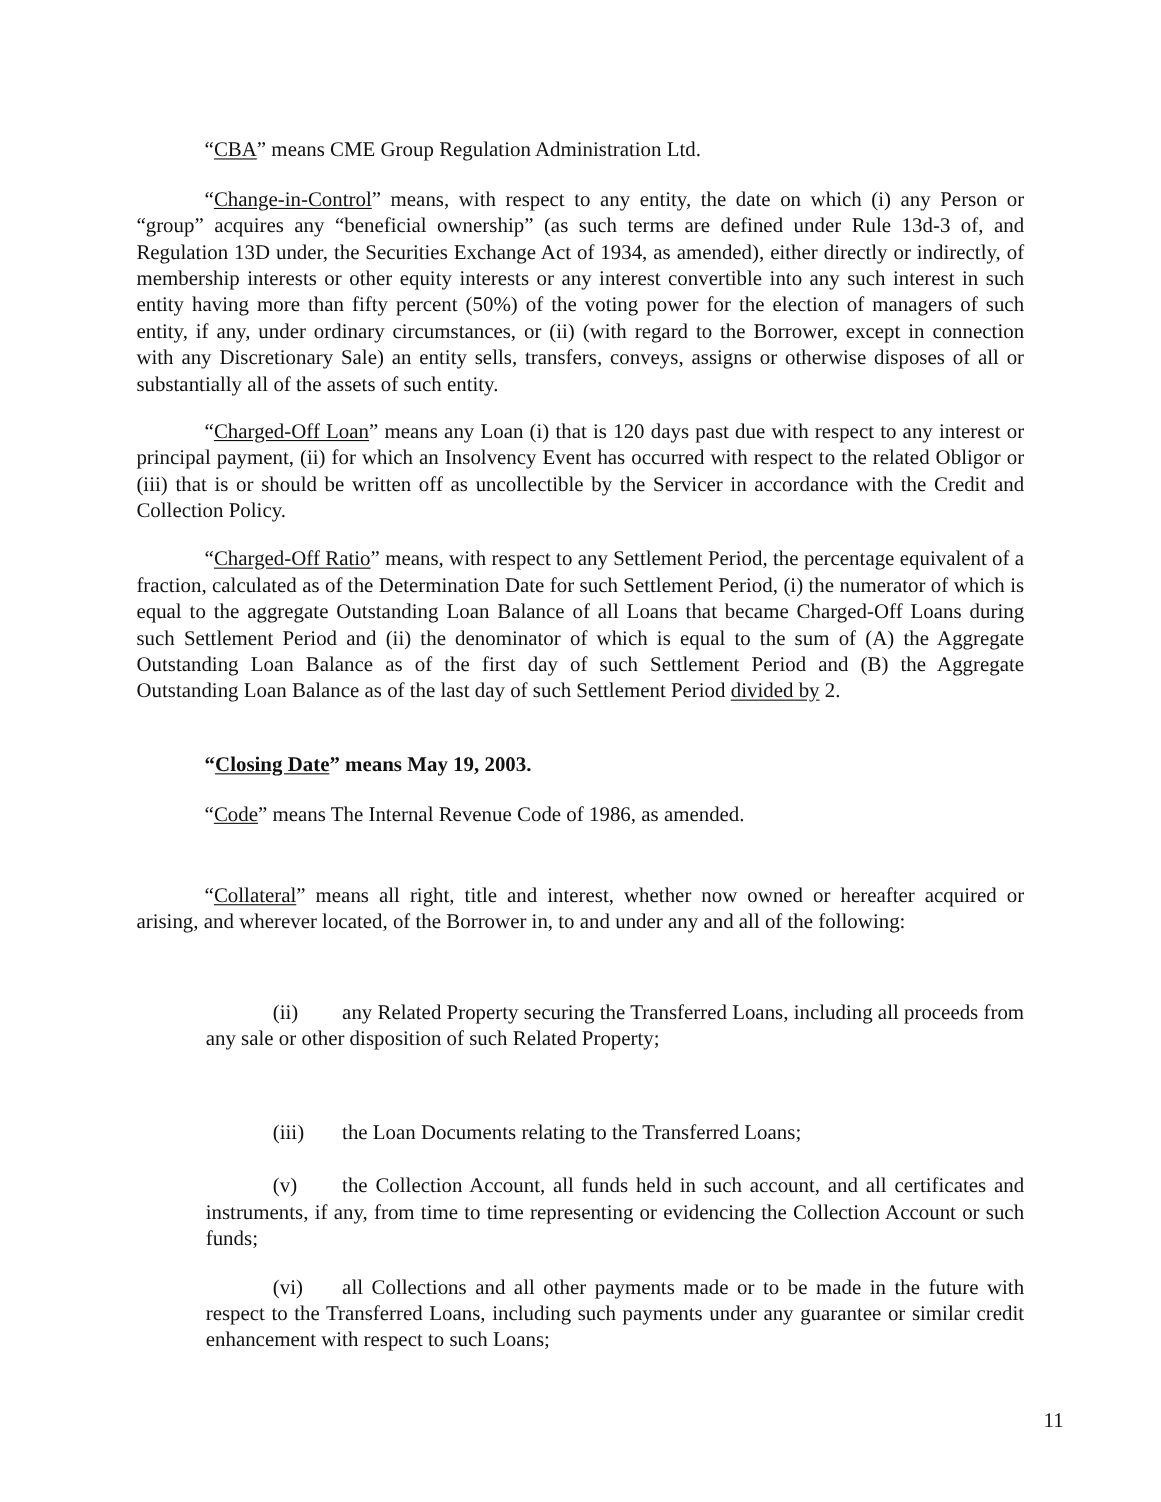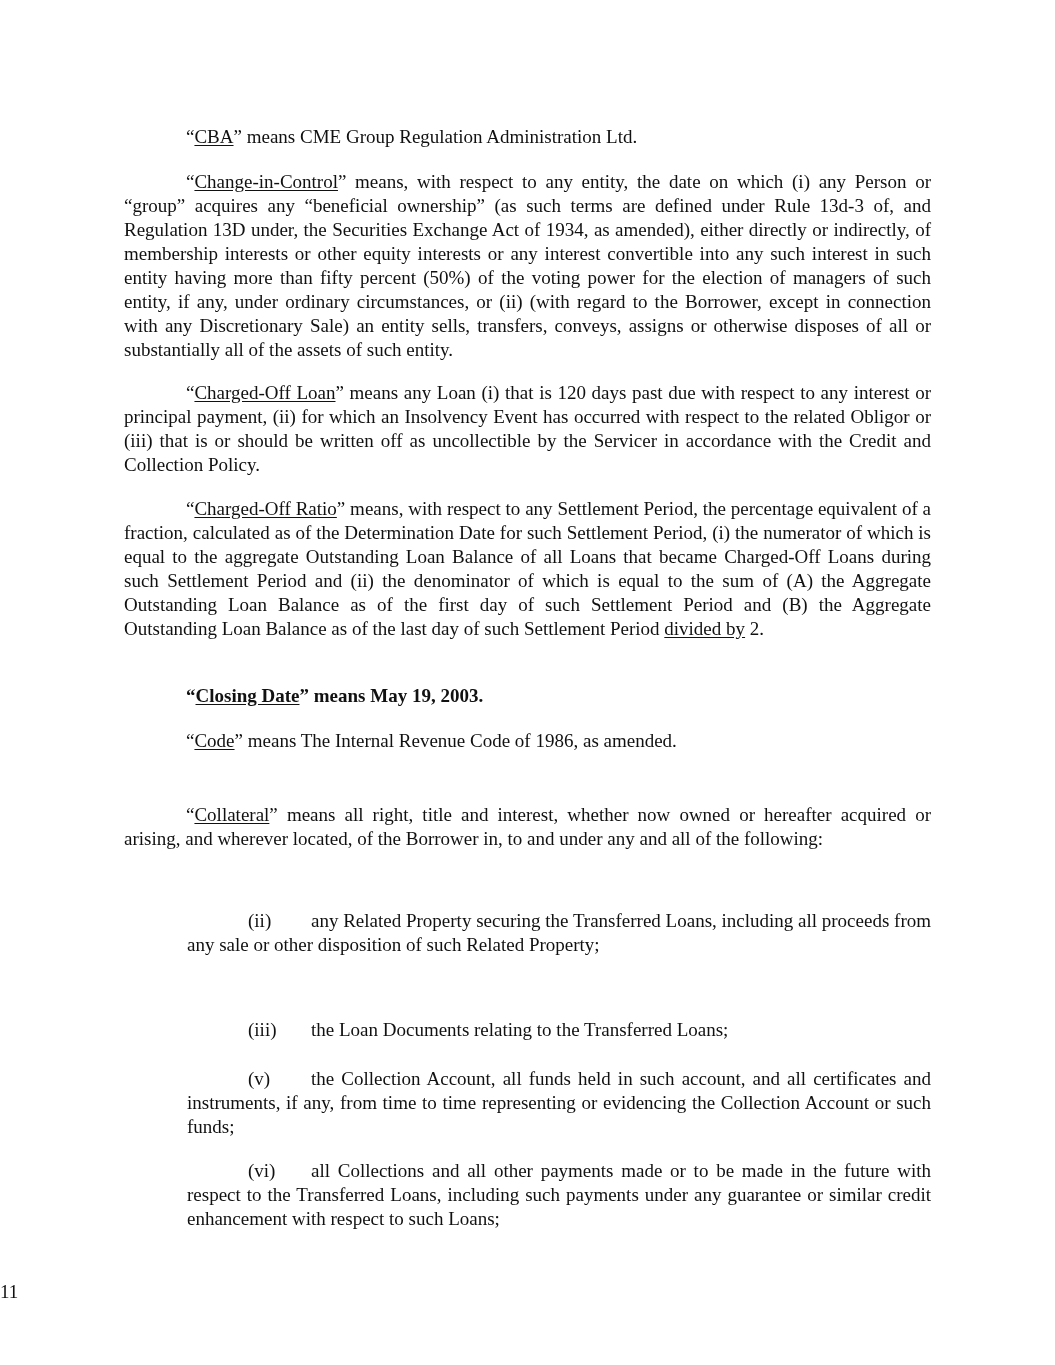--- a/index.html
+++ b/index.html
@@ -44,21 +44,21 @@
     .item .num {
       display: inline-block;
       width: 63px;
       text-indent: 0;
     }
     .page-number {
       position: absolute;
       top: 1280px;
       left: 0;
       width: 967px;
-      text-align: left;
+      text-align: right;
     }
   </style>
 </head>
 <body>
 
 <div class="page">
 
   <p class="para" style="top:125px;"><span>“</span><span class="u">CBA</span><span>” means CME Group Regulation Administration Ltd.</span></p>
 
   <p class="para" style="top:170px;"><span>“</span><span class="u">Change-in-Control</span><span>” means, with respect to any entity, the date on which (i) any Person or “group” acquires any “beneficial ownership” (as such terms are defined under Rule 13d-3 of, and Regulation 13D under, the Securities Exchange Act of 1934, as amended), either directly or indirectly, of membership interests or other equity interests or any interest convertible into any such interest in such entity having more than fifty percent (50%) of the voting power for the election of managers of such entity, if any, under ordinary circumstances, or (ii) (with regard to the Borrower, except in connection with any Discretionary Sale) an entity sells, transfers, conveys, assigns or otherwise disposes of all or substantially all of the assets of such entity.</span></p>

